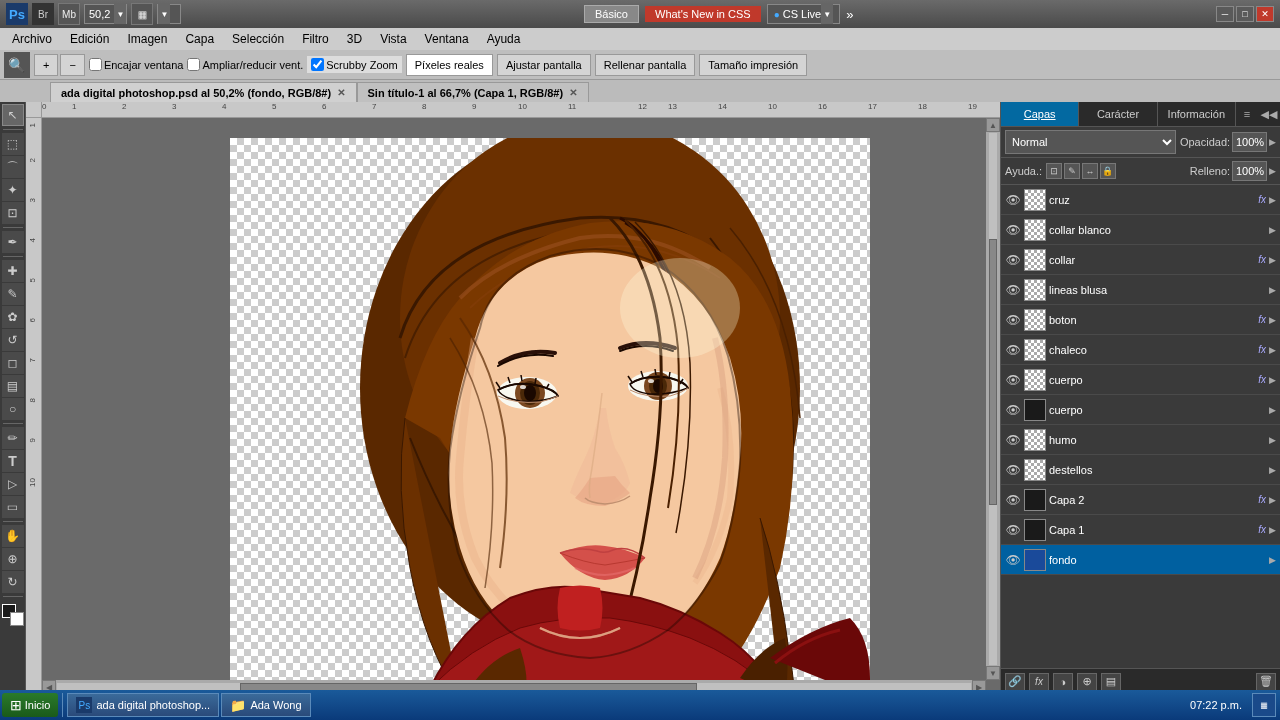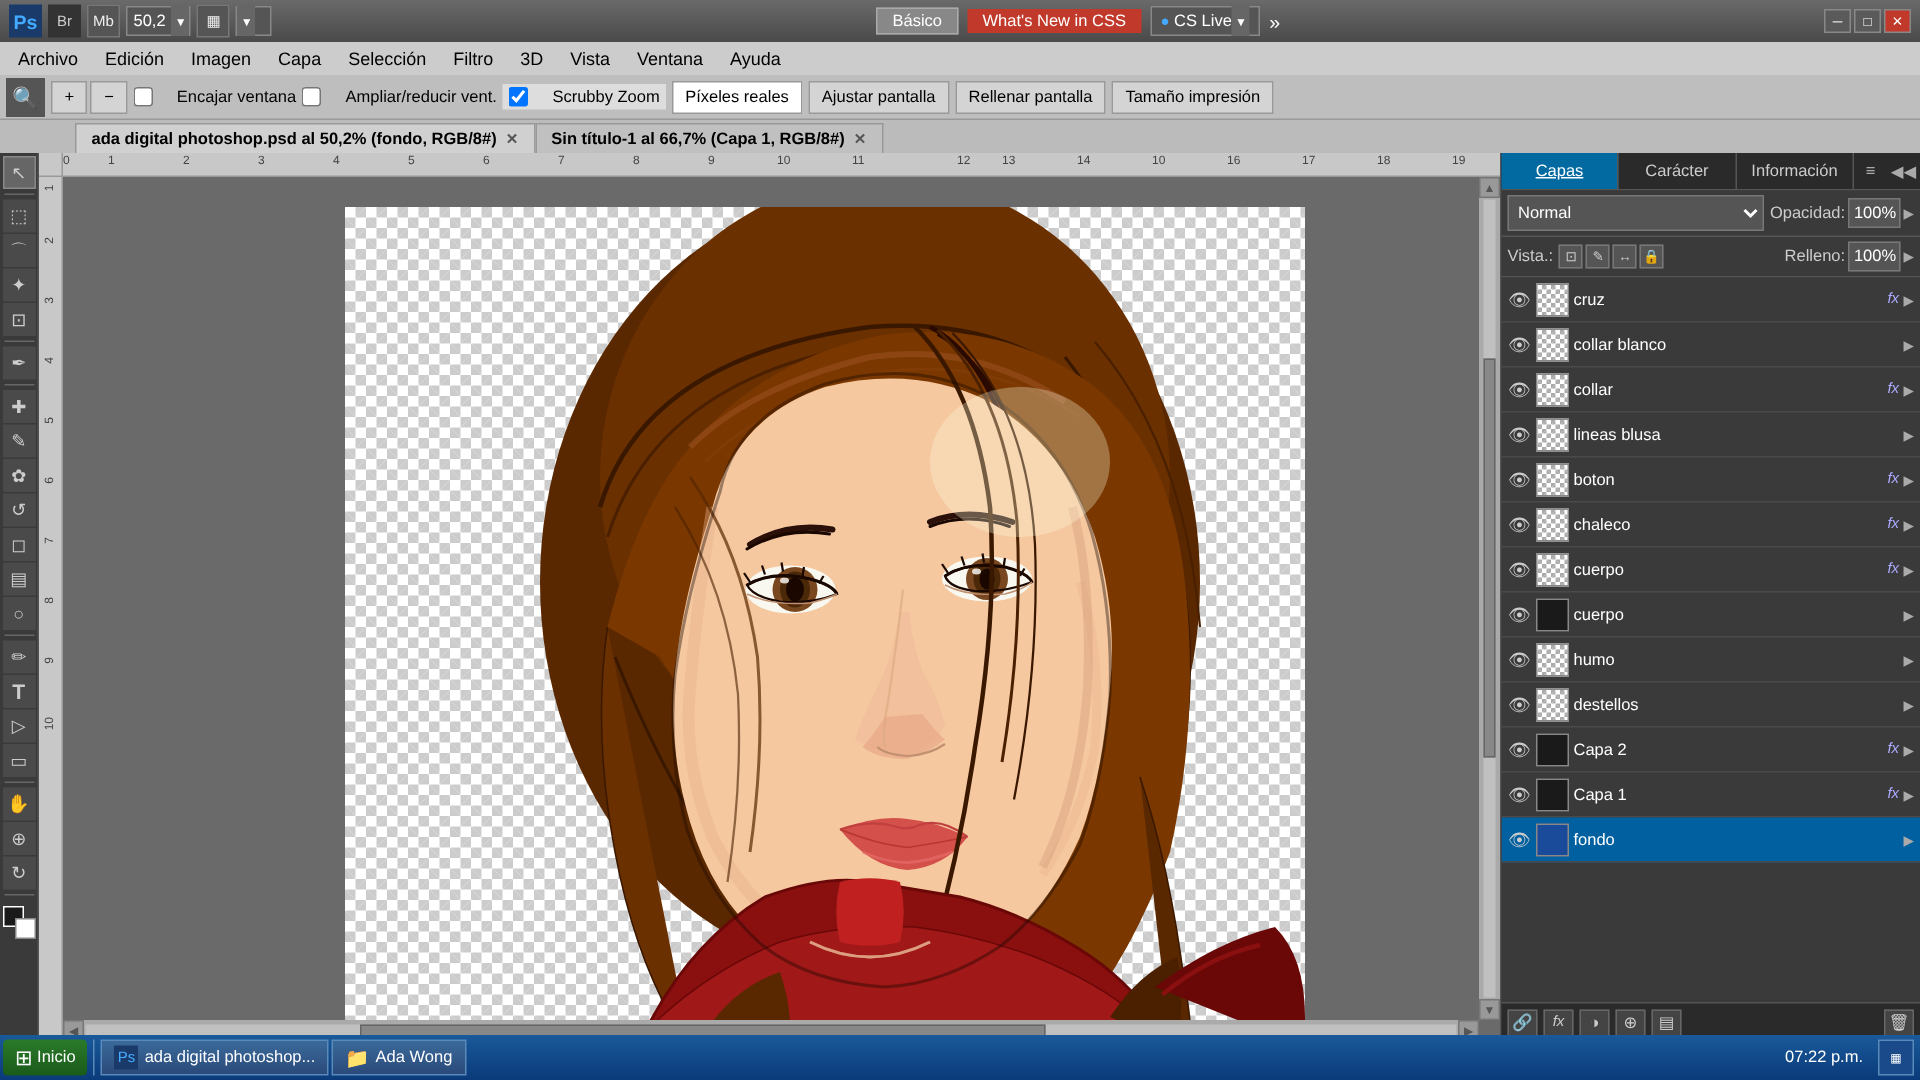--- a/index.html
+++ b/index.html
@@ -39,21 +39,21 @@
     
     #optionsbar {
       width: 100%; height: 30px; background: #bebebe;
       display: flex; align-items: center; padding: 0 4px; gap: 4px; border-bottom: 1px solid #999;
     }
     .opt-btn {
       height: 22px; padding: 0 8px; background: #d4d4d4; border: 1px solid #999;
       font-size: 11px; cursor: pointer; display: flex; align-items: center; white-space: nowrap;
     }
     .opt-btn.active { background: #fff; }
-    .opt-checkbox { display: flex; align-items: center; gap: 16px; font-size: 11px; }
+    .opt-checkbox { display: flex; align-items: center; gap: 2px; font-size: 11px; }
     .opt-checkbox input { margin: 0; }
 
     
     #tabbar {
       width: 100%; height: 22px; background: #bbb;
       display: flex; align-items: flex-end; padding-left: 50px;
     }
     .tab {
       height: 20px; padding: 0 10px; background: #d0d0d0; border: 1px solid #999; border-bottom: none;
       font-size: 11px; display: flex; align-items: center; gap: 6px; cursor: pointer; color: #000;
@@ -534,21 +534,21 @@
         <option>Normal</option>
       </select>
       <div class="opacity-control">
         <span class="opacity-label">Opacidad:</span>
         <input class="opacity-val" value="100%" type="text" style="">
         <span style="color:#aaa; font-size:9px; cursor:pointer;">▶</span>
       </div>
     </div>
 
     <div id="fill-bar">
-      <span style="color:#ccc; font-size:11px;">Vista.:</span>
+      <span style="color:#ccc; font-size:11px;">Ayuda.:</span>
       <div class="lock-icons">
         <div class="lock-icon-item">⊡</div>
         <div class="lock-icon-item">✎</div>
         <div class="lock-icon-item">↔</div>
         <div class="lock-icon-item">🔒</div>
       </div>
       <div class="fill-control">
         <span class="fill-label">Relleno:</span>
         <input class="fill-val" value="100%" type="text" style="">
         <span style="color:#aaa; font-size:9px; cursor:pointer;">▶</span>

